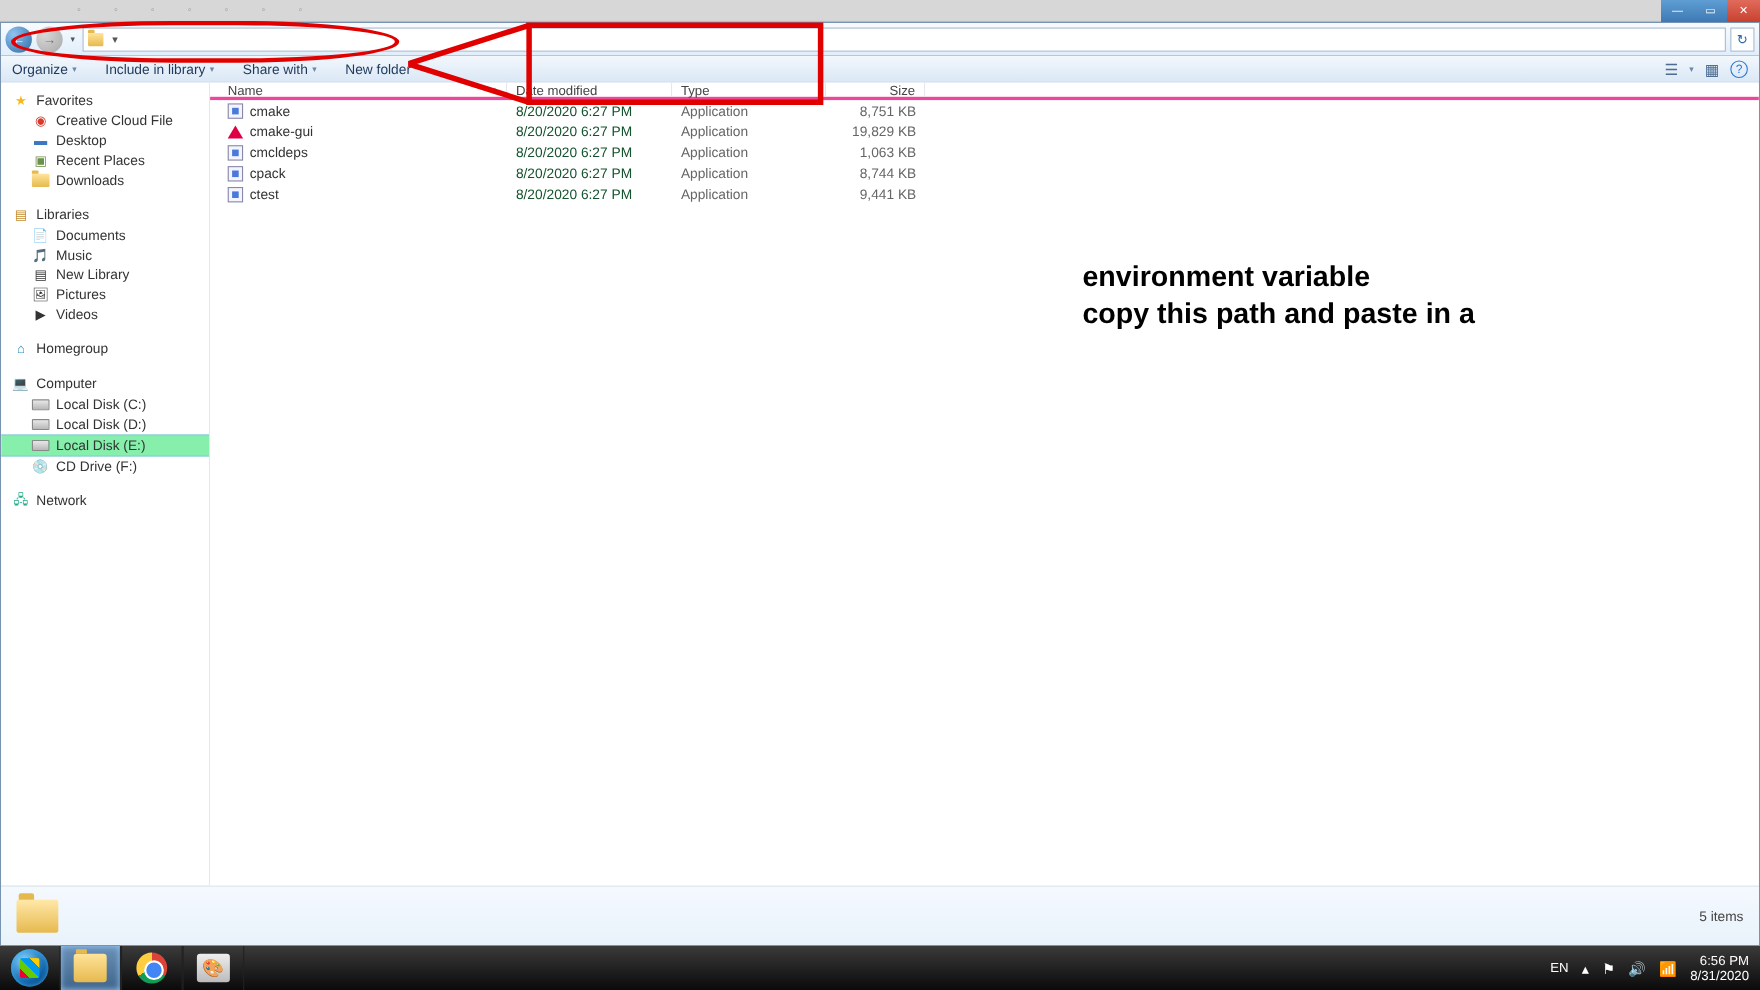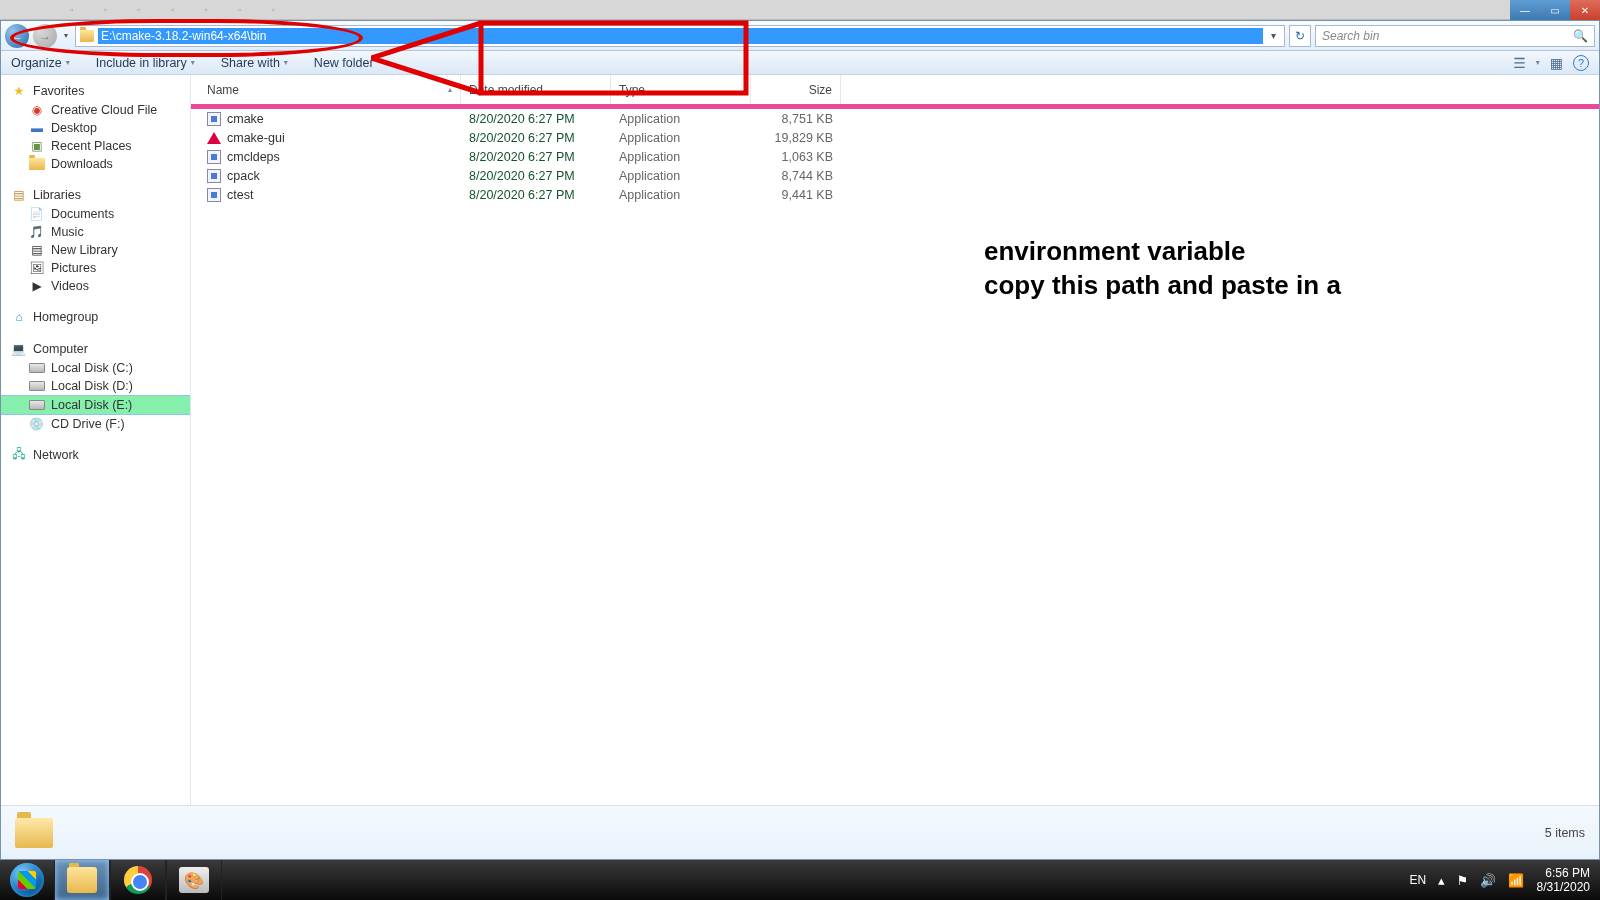--- a/index.html
+++ b/index.html
@@ -55,21 +55,21 @@
 .ic-lib { color: #c28a2a; }
 .ic-folder { width:16px; height:12px; background: linear-gradient(#ffe49a,#e6b94e); border-radius:1px; position:relative; }
 .ic-folder:before { content:""; position:absolute; top:-3px; left:0; width:6px; height:3px; background:#e6b94e; border-radius:1px 1px 0 0; }
 .ic-drive { width:16px; height:10px; background: linear-gradient(#e8e8e8,#b8b8b8); border:1px solid #888; border-radius:1px; }
 .ic-net { color:#2a8; }
 .ic-home { color:#2a8fc4; }
 .ic-comp { color:#4a7; }
 
 
 .filelist { flex: 1; position: relative; background: #fff; }
-.fl-header { display: flex; height: 34px; border-bottom: 5px solid #ec4899; font-size: 12px; color: #444; align-items: center; }
+.fl-header { display: flex; height: 16px; border-bottom: 3px solid #ec4899; font-size: 12px; color: #444; align-items: center; }
 .fl-header > div { padding: 0 8px; border-right: 1px solid #e4e8ee; height: 100%; display: flex; align-items: center; }
 .col-name { width: 270px; padding-left: 16px !important; }
 .col-date { width: 150px; }
 .col-type { width: 140px; }
 .col-size { width: 90px; justify-content: flex-end; }
 .fl-rows { font-size: 12.5px; color: #333; }
 .fl-row { display: flex; height: 19px; align-items: center; }
 .fl-row .c-name { width: 270px; display: flex; align-items: center; gap: 6px; padding-left: 16px; }
 .fl-row .c-date { width: 150px; color: #14532d; padding: 0 8px; }
 .fl-row .c-type { width: 140px; color: #666; padding: 0 8px; }
@@ -133,28 +133,23 @@
 </div>
 
 <div class="explorer">
 
   <div class="navbar">
     <div class="nav-btn">←</div>
     <div class="nav-btn fwd">→</div>
     <div class="nav-drop">▾</div>
     <div class="addr-wrap">
       <span class="folder-ic"></span>
-      <input class="addr-input" value="E:\cmake-3.18.2-win64-x64\bin" style="">
       <span class="addr-end">▾</span>
     </div>
     <div class="refresh-btn">↻</div>
-    <div class="search-box">
-      <span>Search bin</span>
-      <span class="mag">🔍</span>
-    </div>
   </div>
 
   <div class="toolbar">
     <div class="tb-item">
       <span>Organize</span>
         <span class="arrow">▾</span>
     </div>
     <div class="tb-item">
       <span>Include in library</span>
         <span class="arrow">▾</span>

